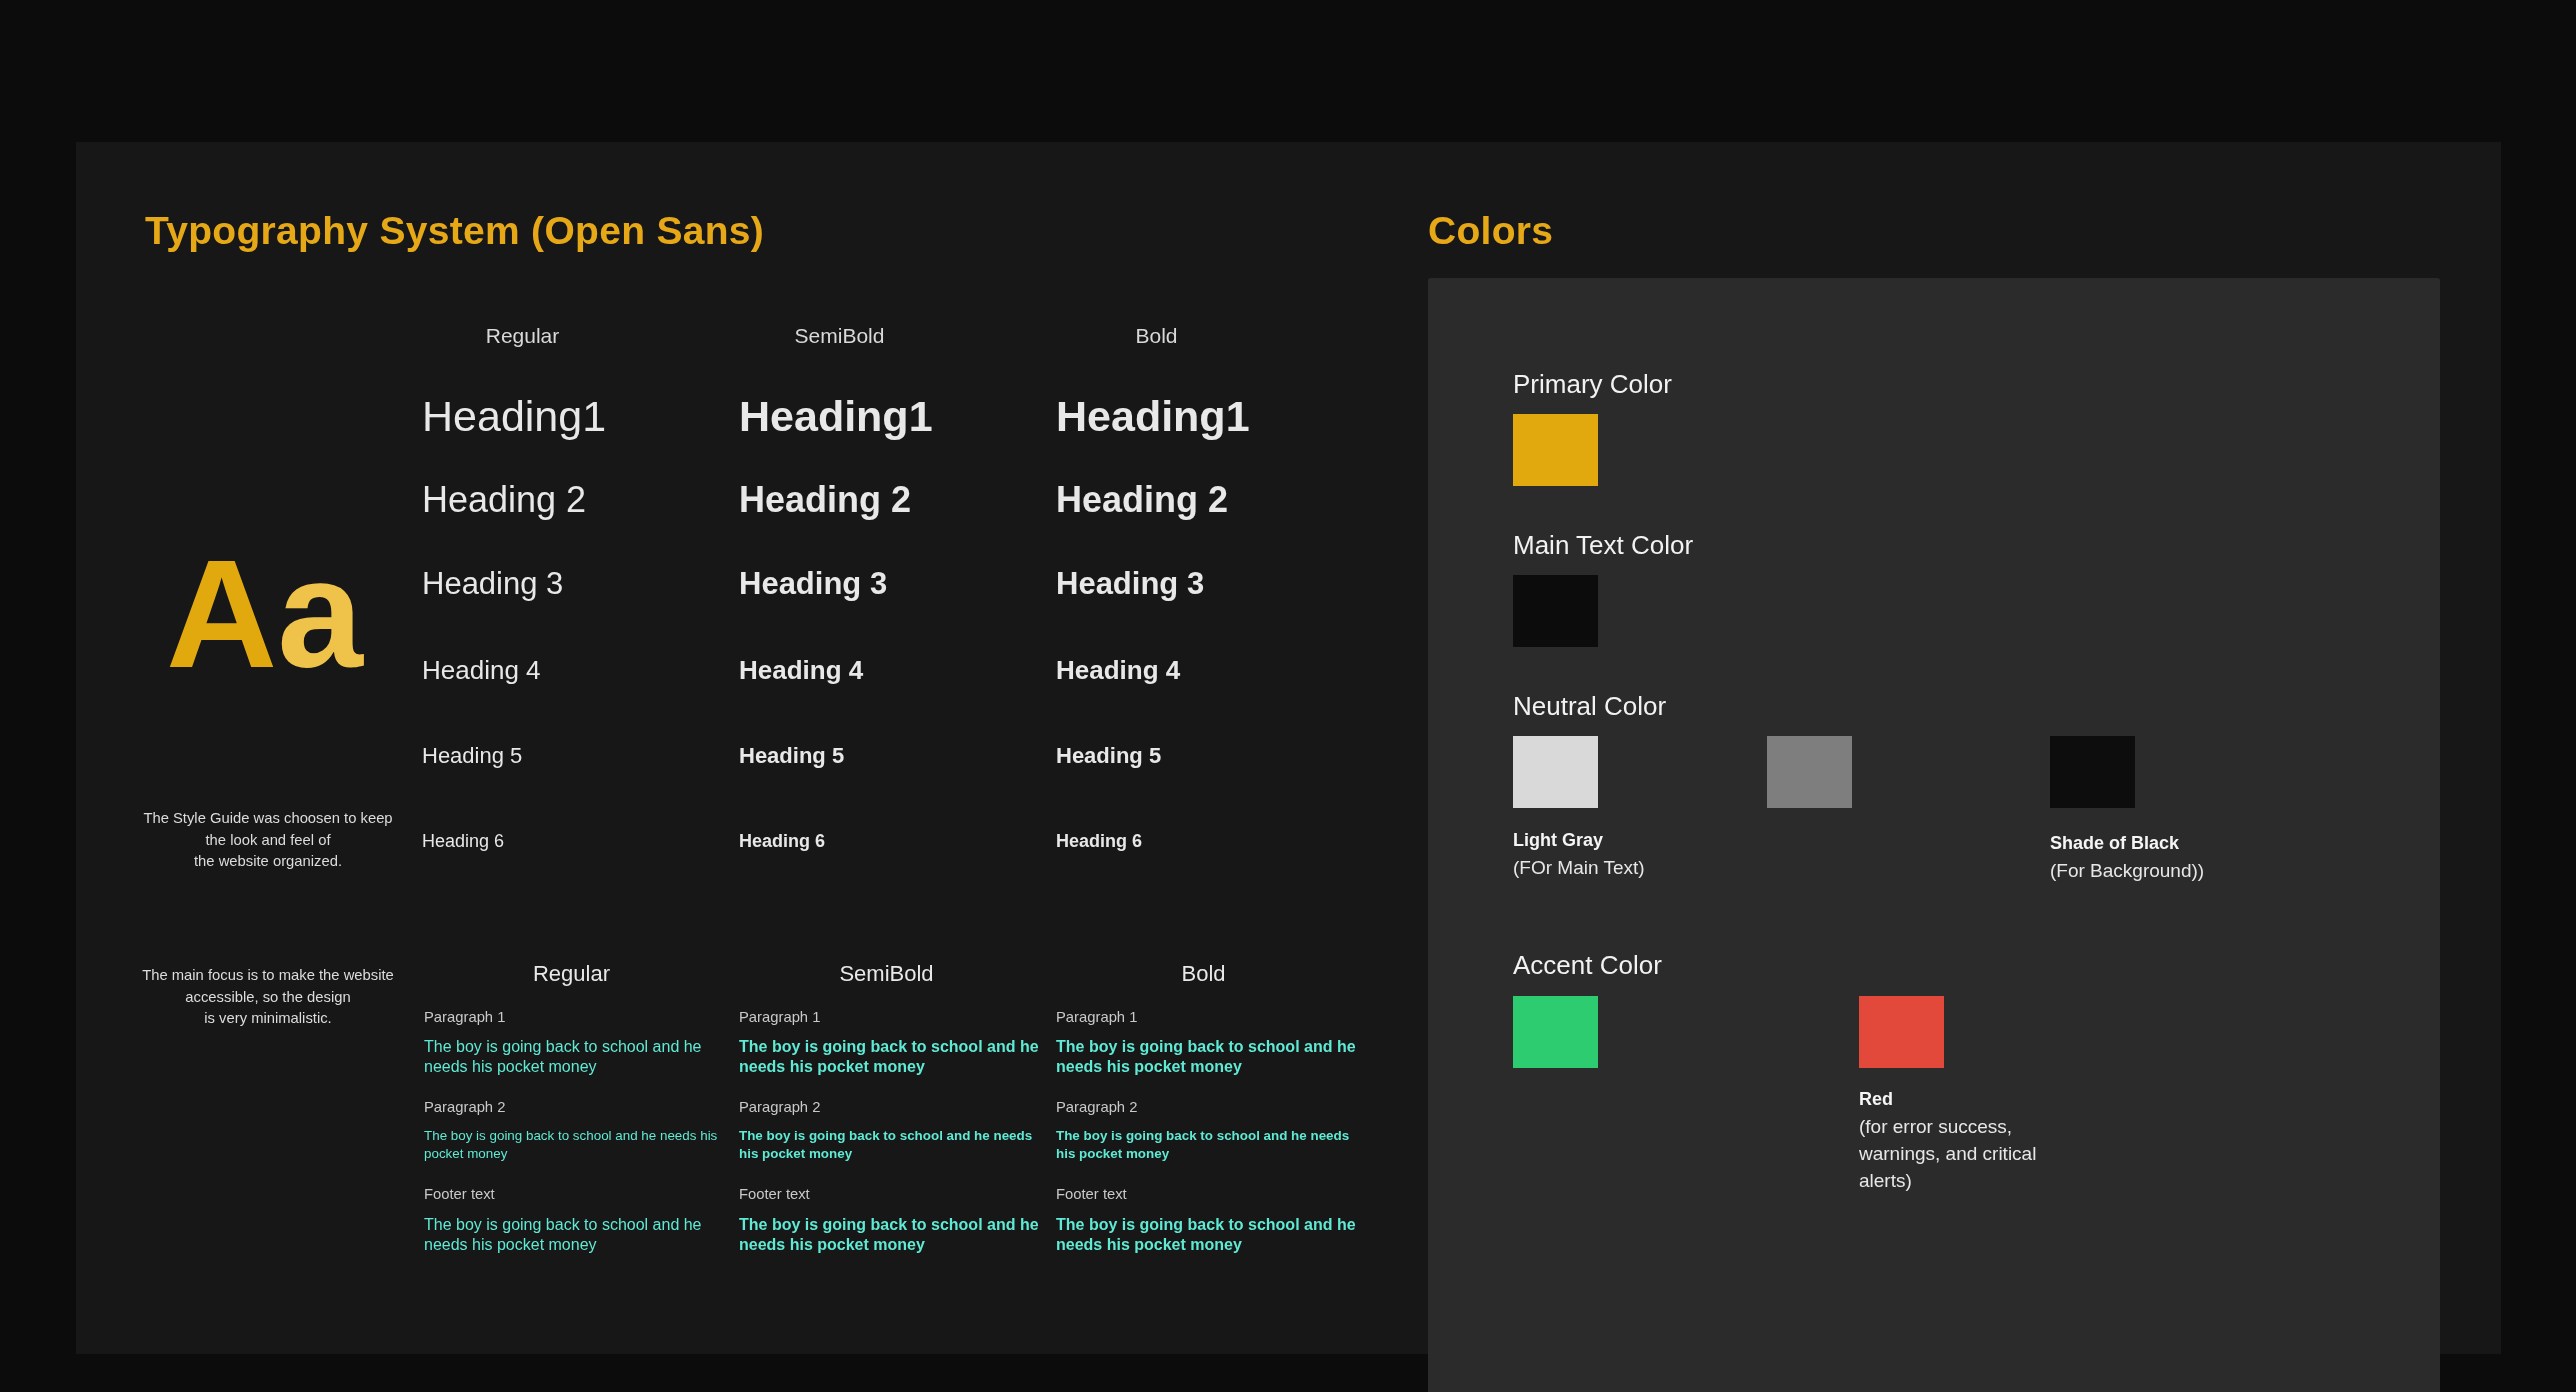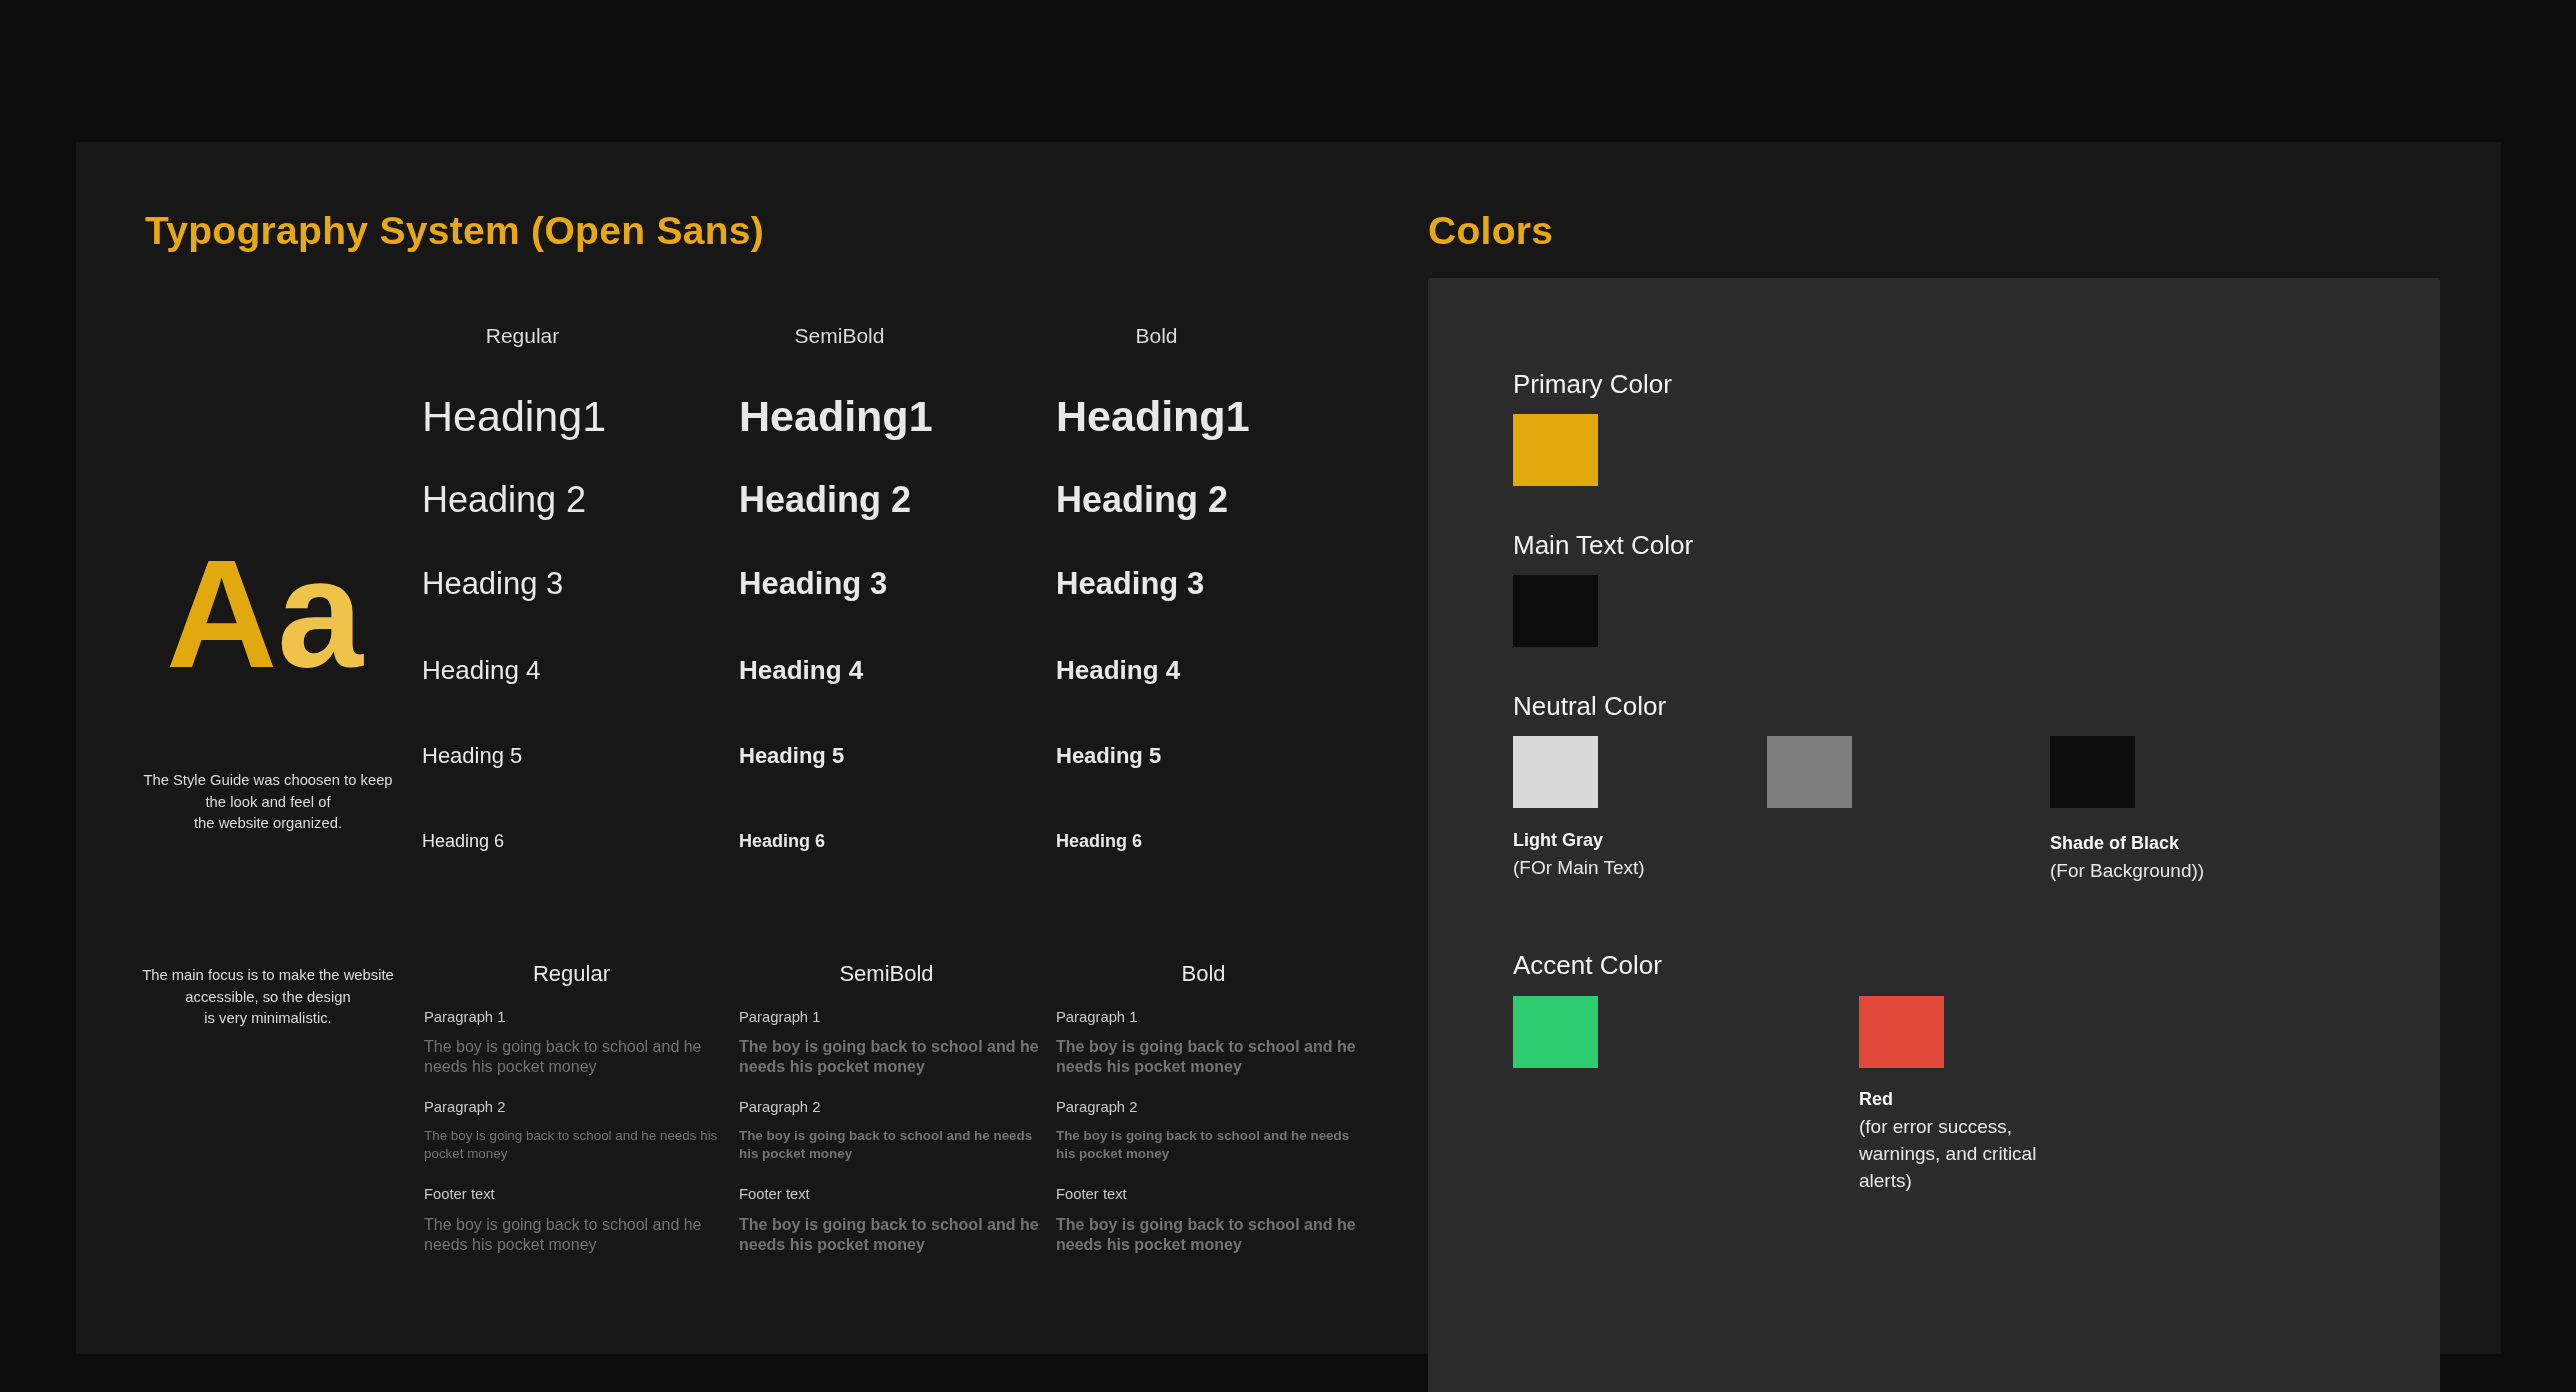--- a/index.html
+++ b/index.html
@@ -46,38 +46,38 @@
   .h6 { top:488px; font-size:18px; }
   .col-regular  .hcell { font-weight:400; }
   .col-semibold .hcell { font-weight:600; }
   .col-bold     .hcell { font-weight:700; }
 
   
   .style-note {
     position:absolute; left:134px; width:268px; text-align:center;
     font-size:14.8px; line-height:21.5px; color:#dcdcdc; white-space:pre-line;
   }
-  #note-1 { top:770px; }
+  #note-1 { top:808px; }
   #note-2 { top:965px; }
 
   
   .para-grid { position:absolute; left:424px; top:961px; width:993px; height:349px; }
   .para-col { position:absolute; top:0; width:310px; height:349px; }
   .pcol-0 { left:0; }
   .pcol-1 { left:315px; }
   .pcol-2 { left:632px; }
   .para-weight-label {
     position:absolute; top:0; left:0; width:295px; text-align:center;
     font-size:22px; color:#e8e8e8; font-weight:400;
   }
   .p-label {
     position:absolute; left:0; font-size:14.8px; color:#c9c9c9; font-weight:400; white-space:nowrap;
   }
   .p-sample {
-    position:absolute; left:0; width:303px; font-size:16px; line-height:20px; color:#737373;
+    position:absolute; left:0; width:303px; font-size:16px; line-height:20px; color:#5eead4;
   }
   .p-sample.small { font-size:13.4px; line-height:18px; }
   .pl-1 { top:48px; }
   .ps-1 { top:76px; }
   .pl-2 { top:138px; }
   .ps-2 { top:166px; }
   .pl-3 { top:225px; }
   .ps-3 { top:254px; }
   .col-regular  .p-sample { font-weight:400; }
   .col-semibold .p-sample { font-weight:600; }

